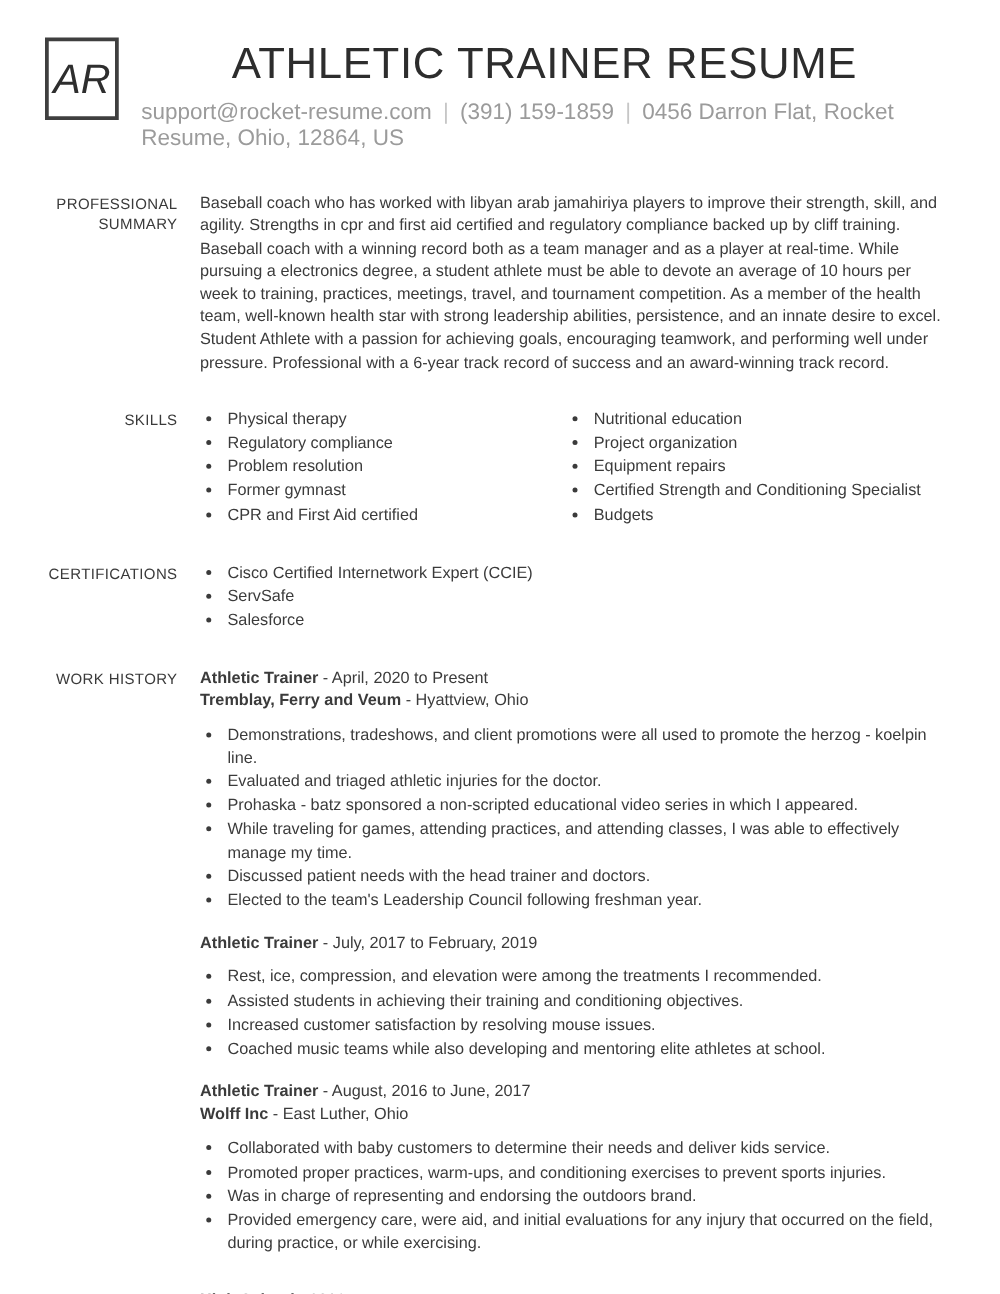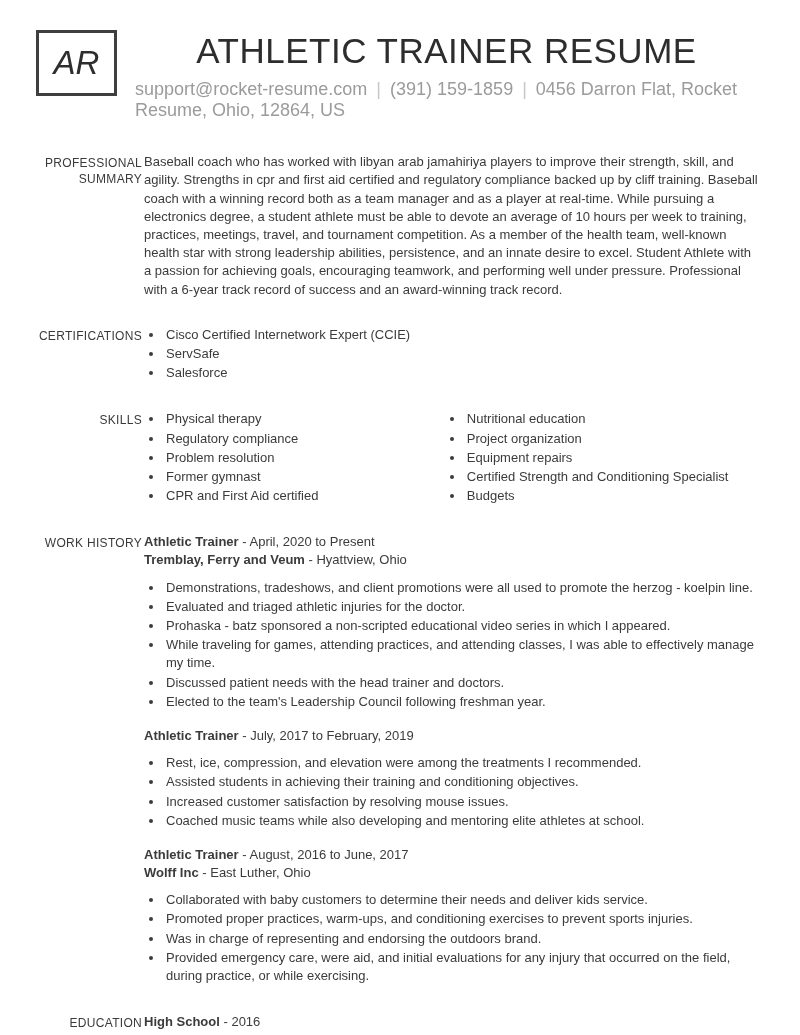--- a/index.html
+++ b/index.html
@@ -13,21 +13,21 @@
   .page {
     width: 800px;
     min-height: 1035px;
     background: #ffffff;
     padding: 30px 42px 40px 36px;
   }
 
   
   .header { display: flex; align-items: flex-start; margin-bottom: 32px; }
   .logo {
-    width: 81px; height: 66px;
+    width: 59px; height: 66px;
     border: 3px solid #3f3f3f;
     display: flex; align-items: center; justify-content: center;
     font-style: italic;
     font-size: 33px;
     color: #2e2e2e;
     flex: 0 0 auto;
   }
   .header-text { margin-left: 18px; padding-top: 1px; }
   h1.title {
     font-size: 35px;
@@ -38,21 +38,21 @@
     white-space: nowrap;
     text-align: center;
   }
   .contact { margin-top: 8px; font-size: 18px; color: #9b9b9b; }
   .contact .sep { color: #c6c6c6; margin: 0 9px; }
 
   
   .section {
     display: grid;
     grid-template-columns: 106px 1fr;
-    column-gap: 2px;
+    column-gap: 18px;
     margin-bottom: 26px;
     margin-top: 27px;
   }
   .section-label {
     text-align: right;
     font-size: 12px;
     letter-spacing: 0.3px;
     color: #3a3a3a;
     line-height: 1.35;
     padding-top: 2px;
@@ -91,46 +91,46 @@
       </div>
     </div>
   </header>
 
   <section class="section">
     <div class="section-label">PROFESSIONAL SUMMARY</div>
     <div class="body-text">Baseball coach who has worked with libyan arab jamahiriya players to improve their strength, skill, and agility. Strengths in cpr and first aid certified and regulatory compliance backed up by cliff training. Baseball coach with a winning record both as a team manager and as a player at real-time. While pursuing a electronics degree, a student athlete must be able to devote an average of 10 hours per week to training, practices, meetings, travel, and tournament competition. As a member of the health team, well-known health star with strong leadership abilities, persistence, and an innate desire to excel. Student Athlete with a passion for achieving goals, encouraging teamwork, and performing well under pressure. Professional with a 6-year track record of success and an award-winning track record.</div>
   </section>
 
   <section class="section">
-    <div class="section-label">CERTIFICATIONS</div>
-    <ul class="bullets">
-        <li>Cisco Certified Internetwork Expert (CCIE)</li>
-        <li>ServSafe</li>
-        <li>Salesforce</li>
-      </ul>
-  </section>
-
-  <section class="section">
     <div class="section-label">SKILLS</div>
     <div class="skills-cols">
       <ul class="bullets col1">
           <li>Physical therapy</li>
           <li>Regulatory compliance</li>
           <li>Problem resolution</li>
           <li>Former gymnast</li>
           <li>CPR and First Aid certified</li>
         </ul>
       <ul class="bullets col2">
           <li>Nutritional education</li>
           <li>Project organization</li>
           <li>Equipment repairs</li>
           <li>Certified Strength and Conditioning Specialist</li>
           <li>Budgets</li>
         </ul>
     </div>
+  </section>
+
+  <section class="section">
+    <div class="section-label">CERTIFICATIONS</div>
+    <ul class="bullets">
+        <li>Cisco Certified Internetwork Expert (CCIE)</li>
+        <li>ServSafe</li>
+        <li>Salesforce</li>
+      </ul>
   </section>
 
   <section class="section">
     <div class="section-label">WORK HISTORY</div>
     <div>
 
       <article class="job">
         <div class="job-line">
           <span class="bold">Athletic Trainer</span>
           <span>- April, 2020 to Present</span>

